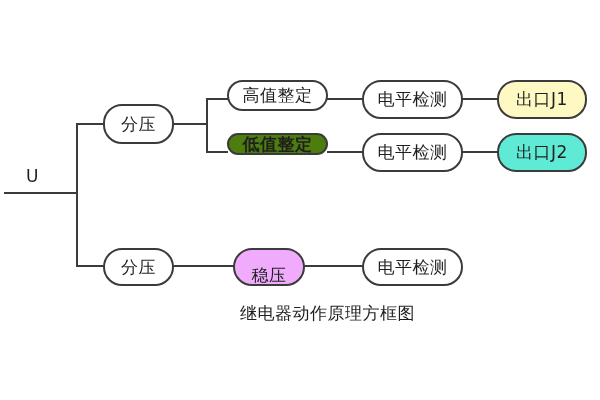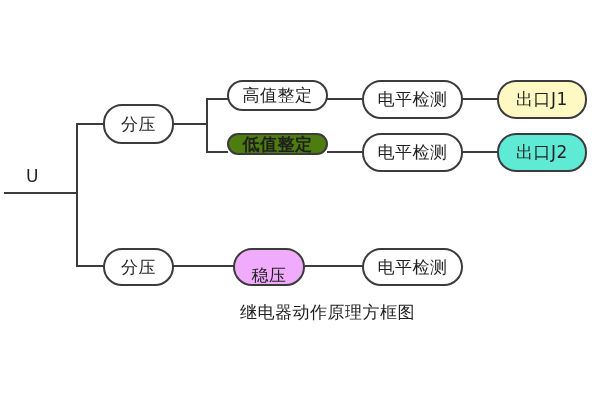--- a/index.html
+++ b/index.html
@@ -49,21 +49,21 @@
     line-height: 1;
     font-family: "DejaVu Sans", "Liberation Sans", sans-serif;
   }
   .caption {
     position: absolute;
     color: #1f1f1f;
     font-size: 17px;
     line-height: 1;
     letter-spacing: 0.5px;
     white-space: nowrap;
-    font-family: Liberation Mono, monospace;
+    font-family: Liberation Serif, serif;
   }
 </style>
 </head>
 <body>
 
 <div id="canvas" style="background: rgb(255, 255, 255);">
 
   <svg id="diagram-svg" viewBox="0 0 600 400" xmlns="http://www.w3.org/2000/svg">
     <g id="connector-group" fill="none" stroke="#3b3b3b" stroke-width="2" stroke-linecap="square" stroke-linejoin="miter">
         <polyline points="77,124 77,266" fill="none"></polyline>

